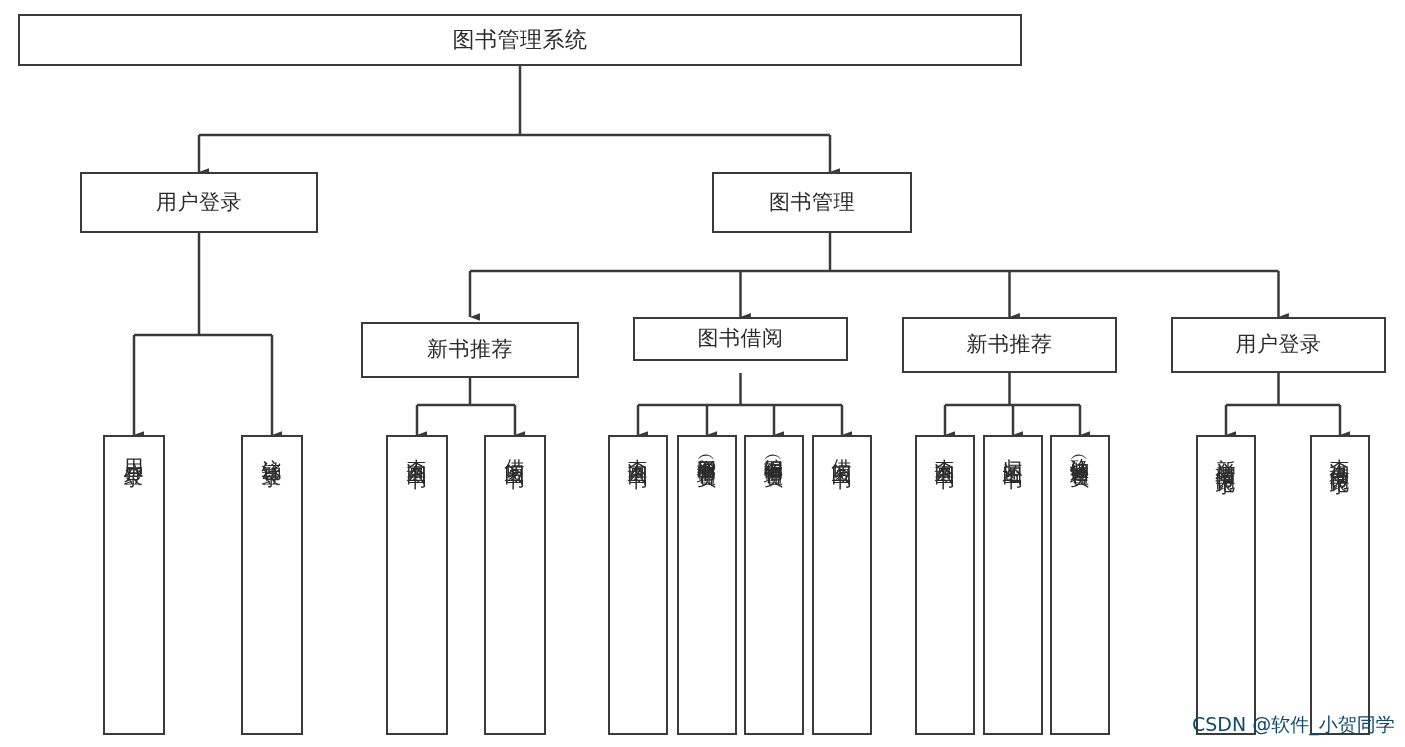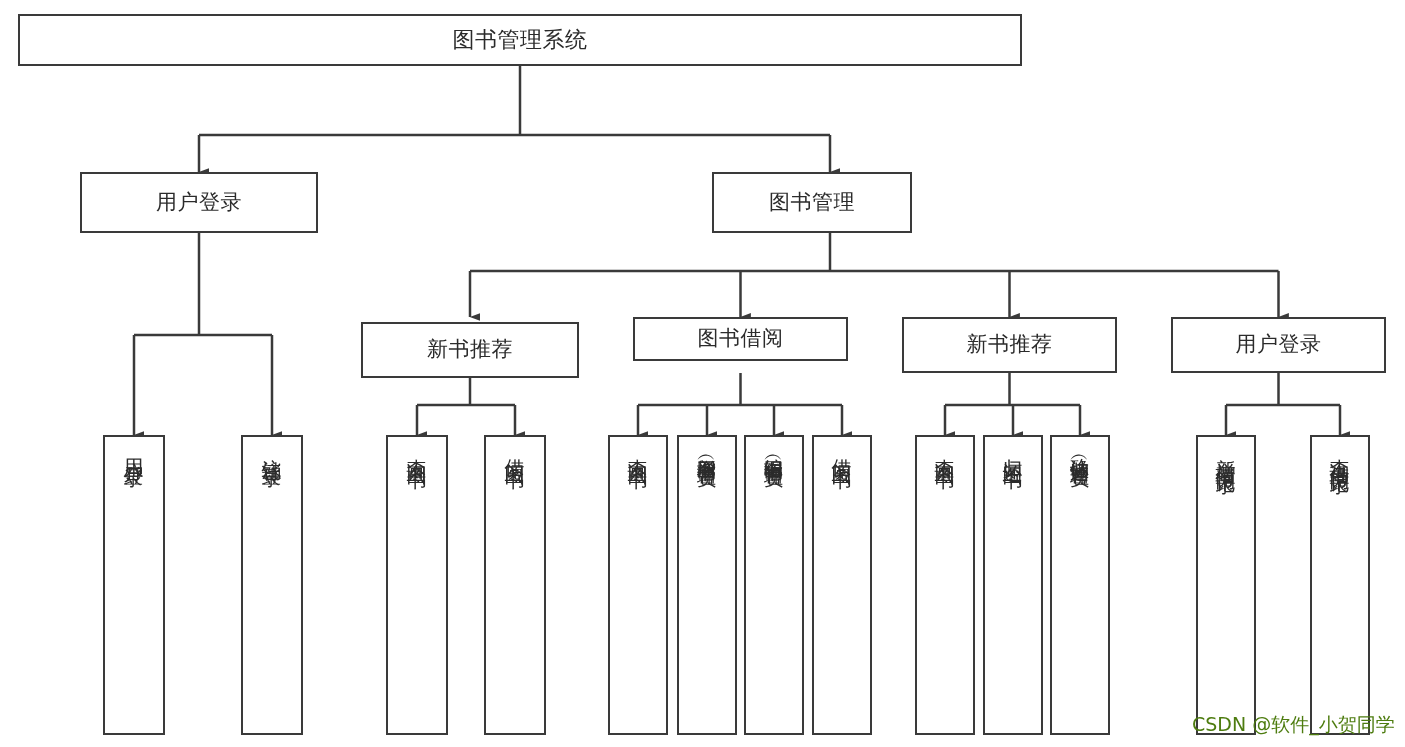--- a/index.html
+++ b/index.html
@@ -179,14 +179,14 @@
       <div class="node vert tall-text" style="left: 1050px; top: 435px; width: 60px; height: 300px;">
         <span class="node-label">确认归还（管理员）</span>
       </div>
       <div class="node vert" style="left: 1196px; top: 435px; width: 60px; height: 300px;">
         <span class="node-label">新增借阅记录</span>
       </div>
       <div class="node vert" style="left: 1310px; top: 435px; width: 60px; height: 300px;">
         <span class="node-label">查询借阅记录</span>
       </div>
     </div>
-  <div class="watermark" style="left: 1192px; top: 712px; color: #4d7c0f;">CSDN @软件_小贺同学</div>
+  <div class="watermark" style="left: 1192px; top: 712px; color: #0c4a6e;">CSDN @软件_小贺同学</div>
 </div>
 
 </body></html>

